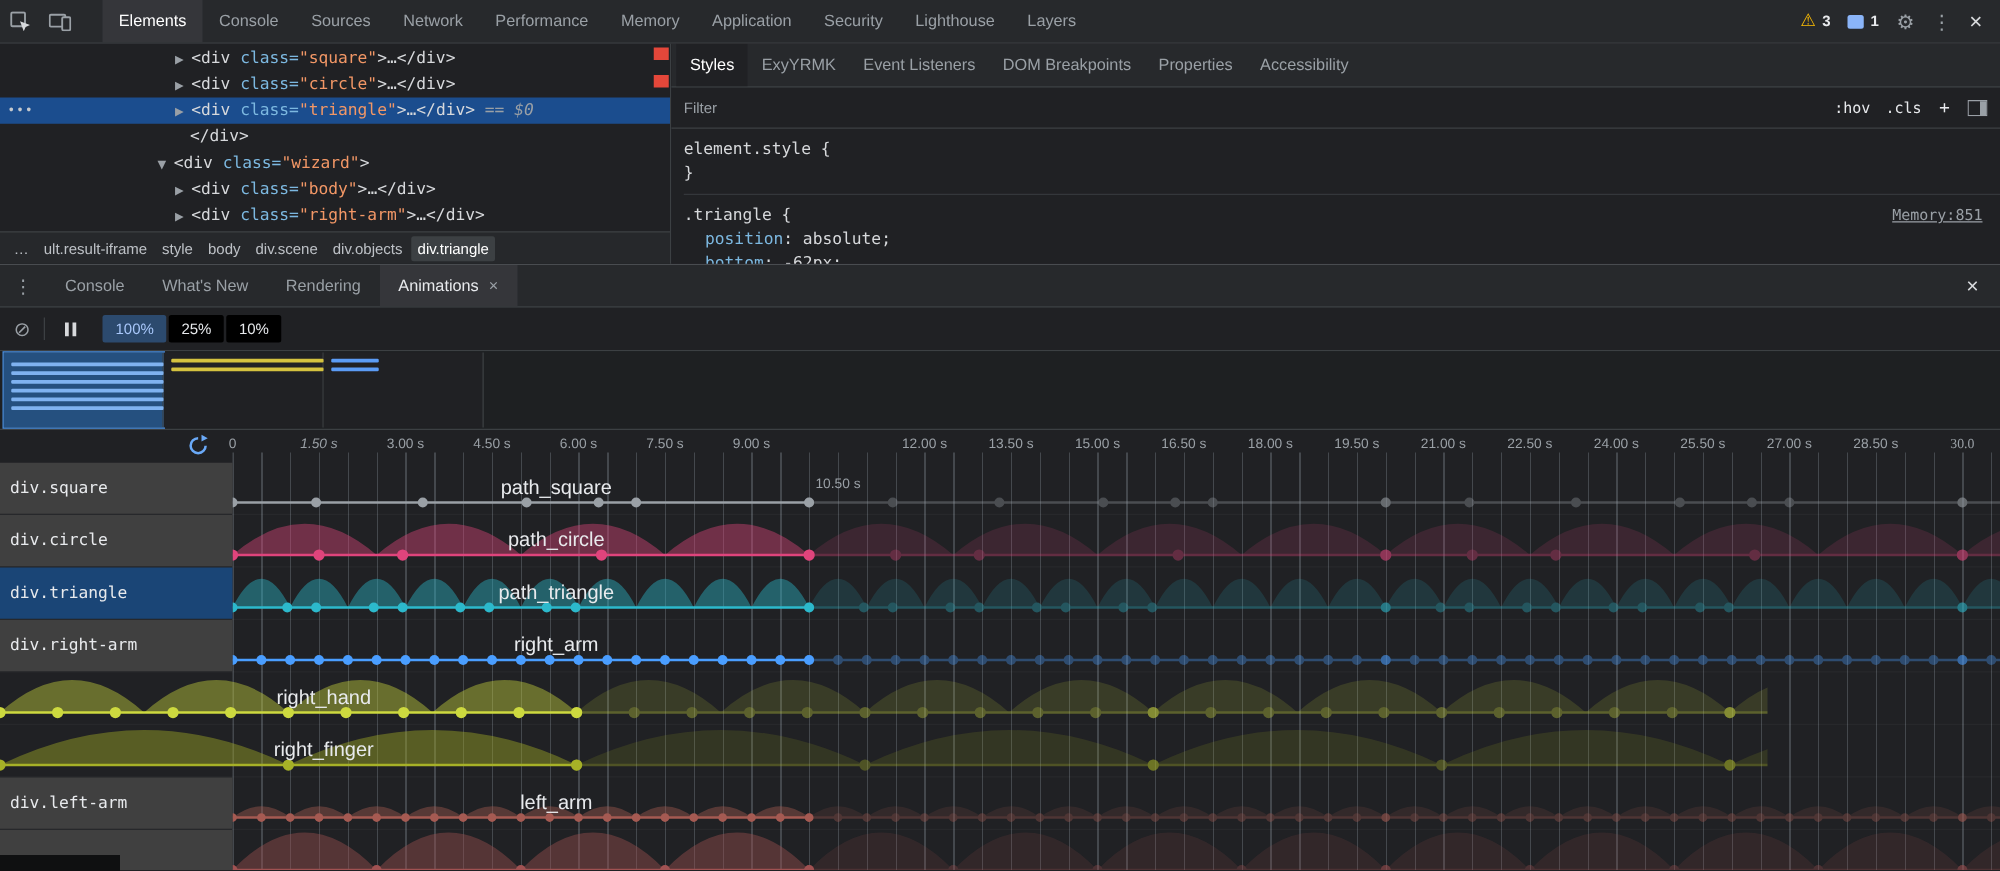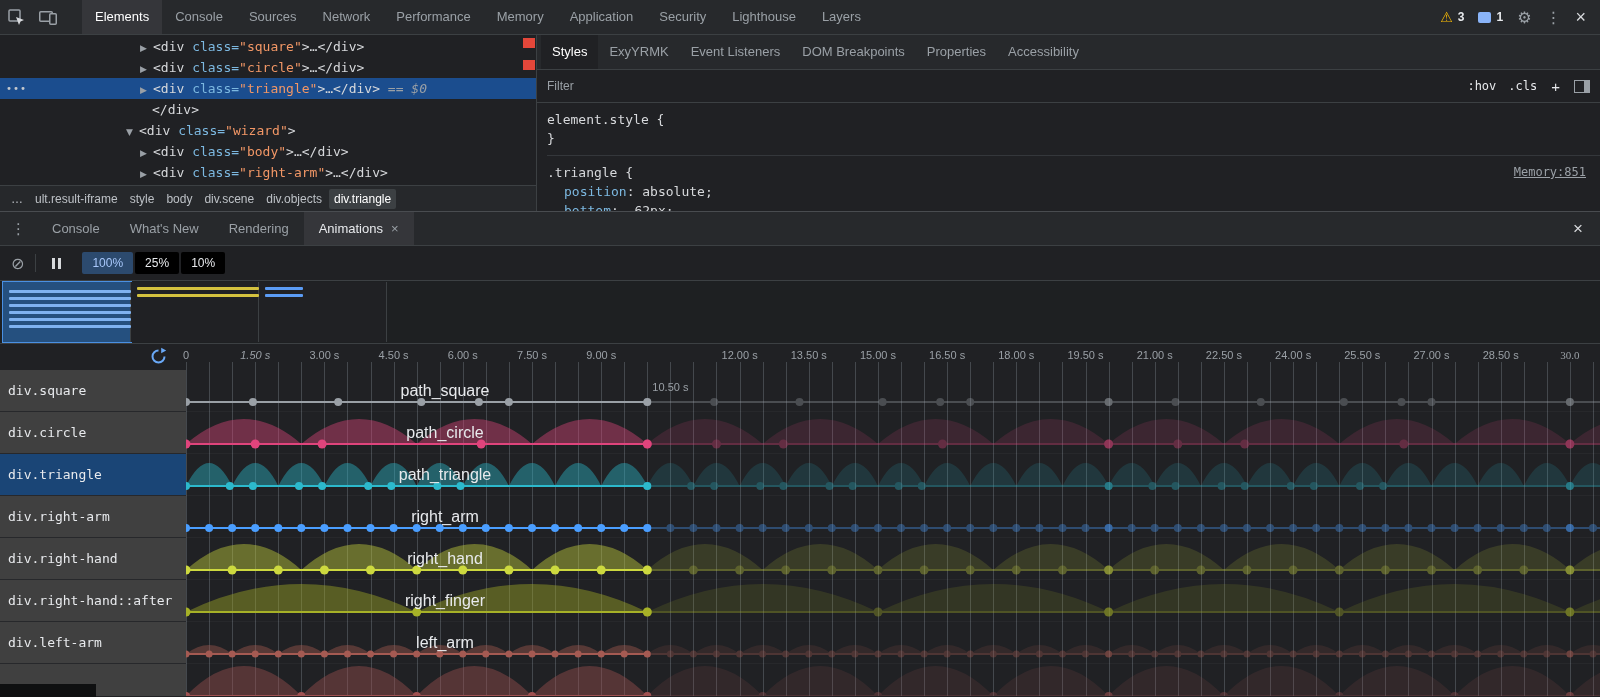--- a/index.html
+++ b/index.html
@@ -532,21 +532,20 @@
                     <circle cx="1776.0" cy="32" r="4" fill="#4a9eff"></circle>
                     <circle cx="1799.1" cy="32" r="4" fill="#4a9eff"></circle>
                     <circle cx="1822.1" cy="32" r="4" fill="#4a9eff"></circle>
                     <circle cx="1845.2" cy="32" r="4" fill="#4a9eff"></circle>
                   </g>
                 </svg>
                 <span class="track-name">right_arm</span>
               </div>
             </div>
             <div class="tl-row">
-              <div class="tl-label">div.right-hand</div>
               <div class="tl-track">
                 <svg width="1414" height="42">
                   <g opacity="1">
                     <path d="M 0.0 32 Q 57.7 -20 115.3 32 Z M 115.3 32 Q 173.0 -20 230.7 32 Z M 230.7 32 Q 288.3 -20 346.0 32 Z M 346.0 32 Q 403.6 -20 461.3 32 Z " fill="#cdd93f" fill-opacity="0.42"></path>
                     <line x1="0.0" y1="32" x2="461.3" y2="32" stroke="#cdd93f" stroke-width="2"></line>
                     <circle cx="0.0" cy="32" r="4.5" fill="#cdd93f"></circle>
                     <circle cx="46.1" cy="32" r="4.5" fill="#cdd93f"></circle>
                     <circle cx="92.3" cy="32" r="4.5" fill="#cdd93f"></circle>
                     <circle cx="138.4" cy="32" r="4.5" fill="#cdd93f"></circle>
                     <circle cx="184.5" cy="32" r="4.5" fill="#cdd93f"></circle>
@@ -600,21 +599,20 @@
                     <circle cx="1706.8" cy="32" r="4.5" fill="#cdd93f"></circle>
                     <circle cx="1752.9" cy="32" r="4.5" fill="#cdd93f"></circle>
                     <circle cx="1799.1" cy="32" r="4.5" fill="#cdd93f"></circle>
                     <circle cx="1845.2" cy="32" r="4.5" fill="#cdd93f"></circle>
                   </g>
                 </svg>
                 <span class="track-name">right_hand</span>
               </div>
             </div>
             <div class="tl-row">
-              <div class="tl-label">div.right-hand::after</div>
               <div class="tl-track">
                 <svg width="1414" height="42">
                   <g opacity="1">
                     <path d="M 0.0 32 Q 115.3 -24 230.7 32 Z M 230.7 32 Q 346.0 -24 461.3 32 Z " fill="#a6b127" fill-opacity="0.42"></path>
                     <line x1="0.0" y1="32" x2="461.3" y2="32" stroke="#a6b127" stroke-width="2"></line>
                     <circle cx="0.0" cy="32" r="4.5" fill="#a6b127"></circle>
                     <circle cx="230.7" cy="32" r="4.5" fill="#a6b127"></circle>
                     <circle cx="461.3" cy="32" r="4.5" fill="#a6b127"></circle>
                   </g>
                   <g opacity="0.35">

